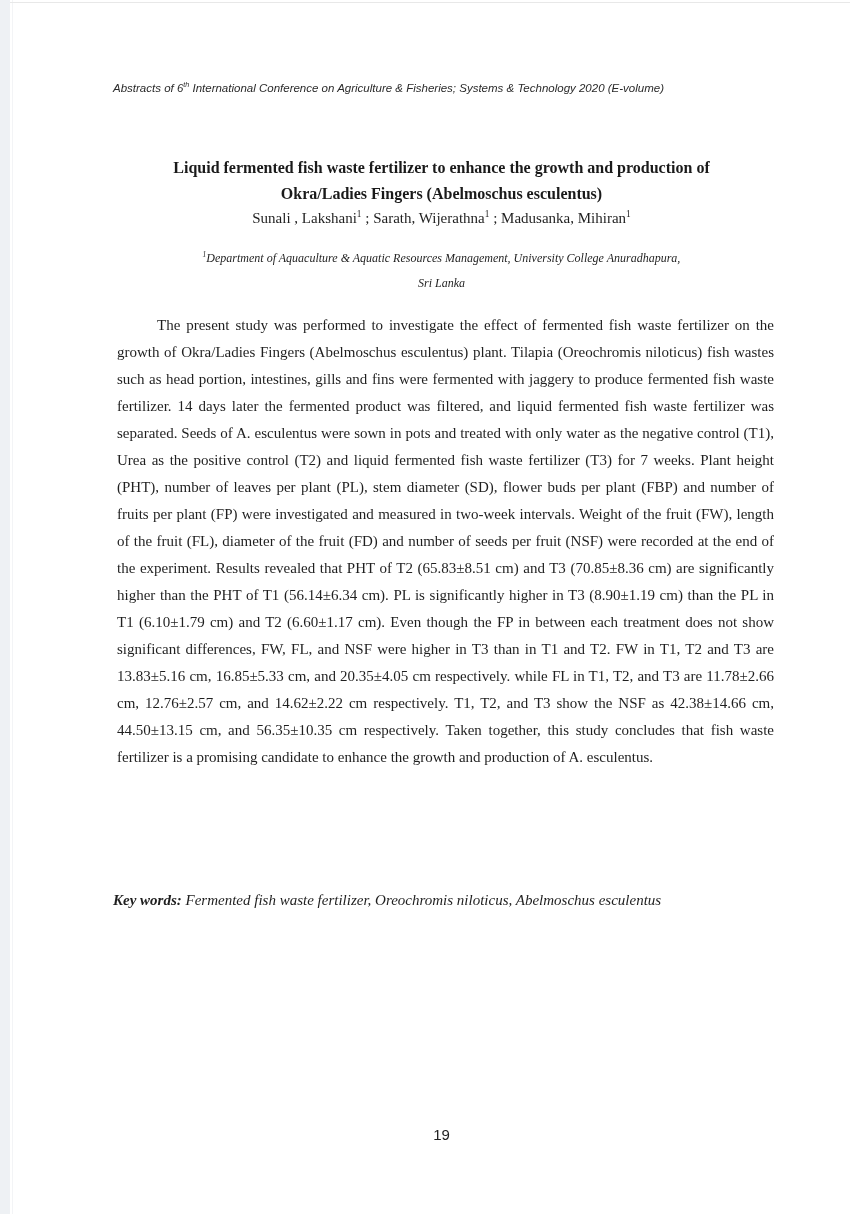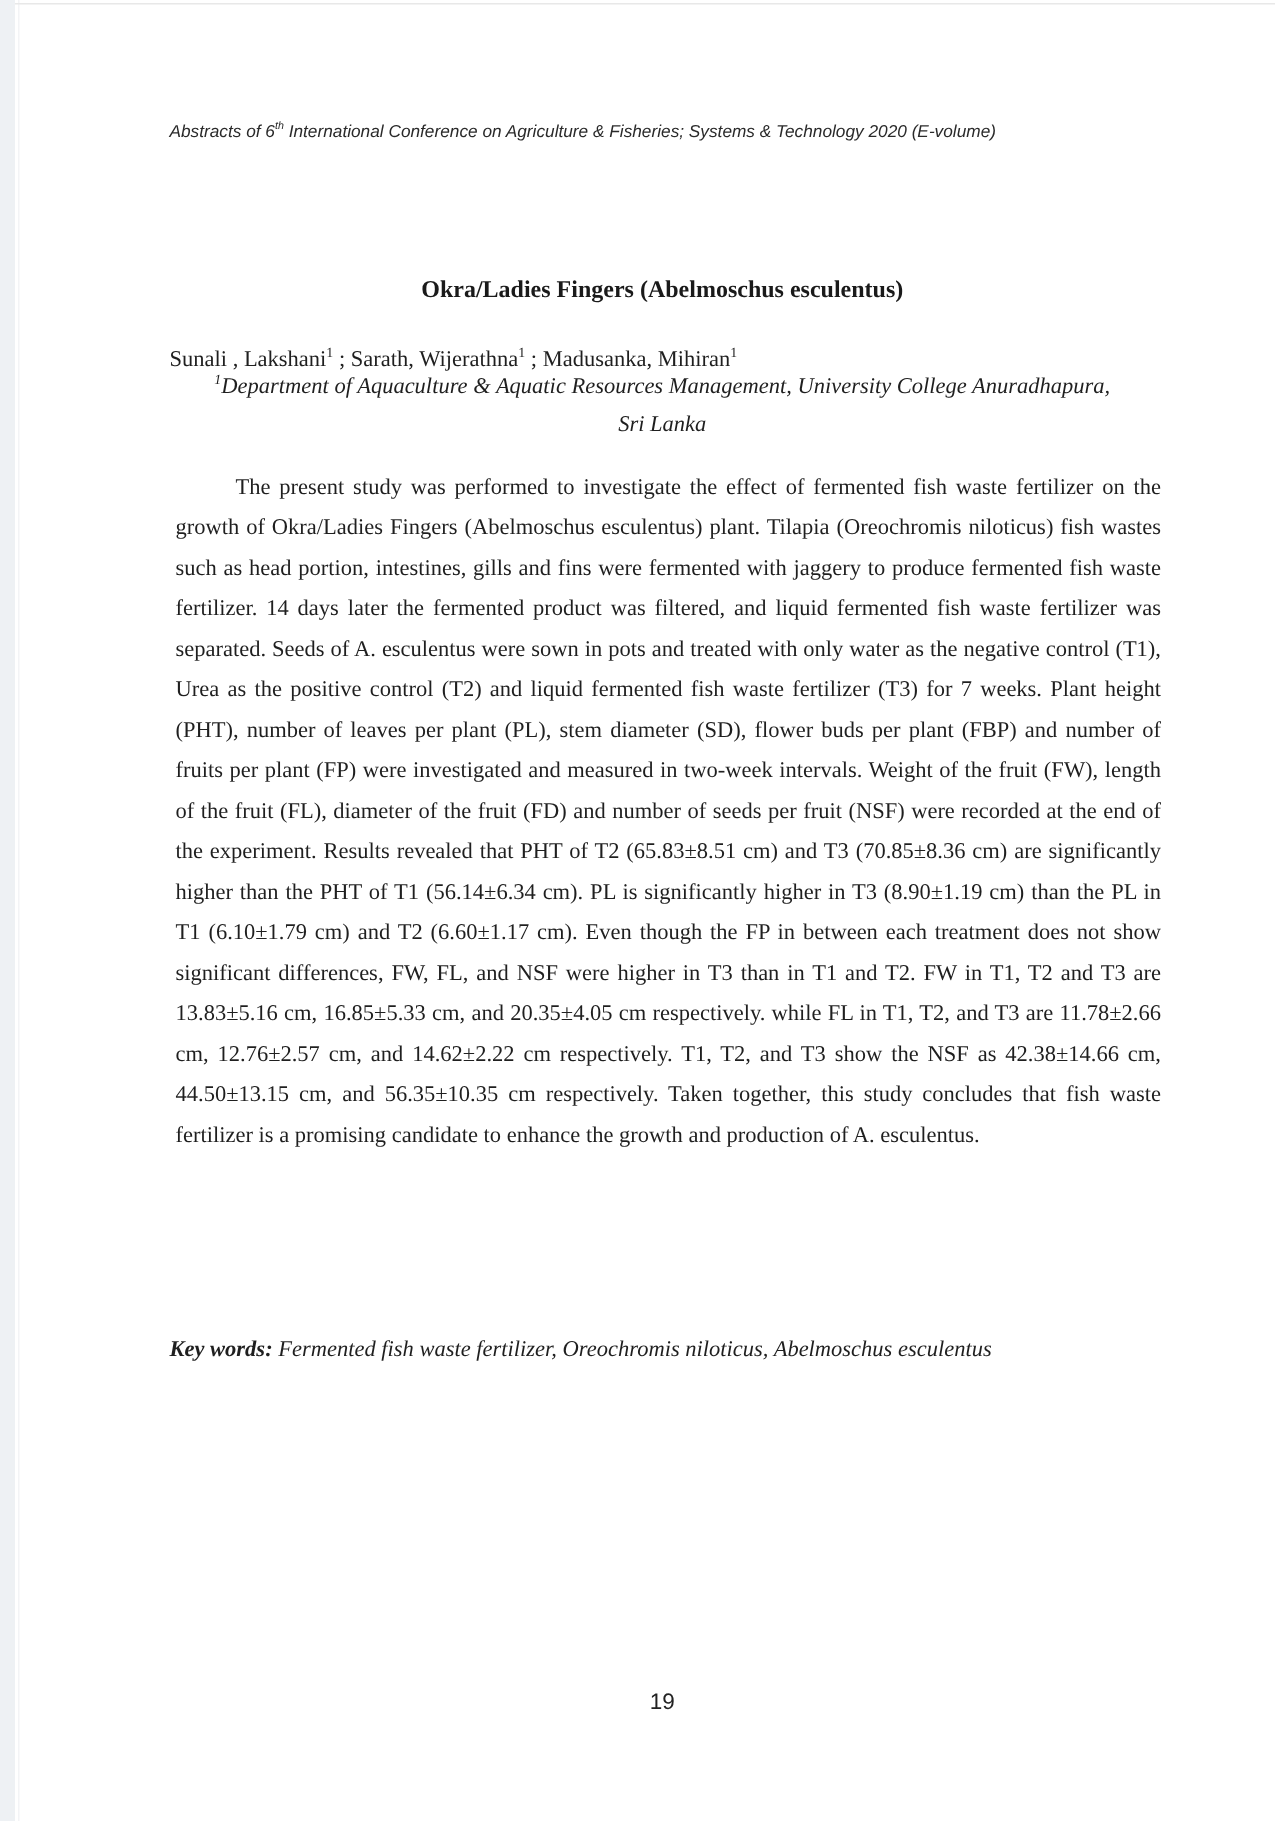--- a/index.html
+++ b/index.html
@@ -50,28 +50,29 @@
   }
   .title {
     top: 144px;
     text-align: center;
     font-weight: bold;
     font-size: 16px;
     line-height: 26px;
     color: #1a1a1a;
   }
   .authors {
-    top: 232px;
+    top: 210px;
+    text-align: center;
     font-size: 15px;
   }
   .affiliation {
     top: 246px;
     text-align: center;
     font-style: italic;
-    font-size: 15px;
+    font-size: 12px;
     line-height: 25px;
   }
   .abstract {
     top: 308px;
     text-align: justify;
     font-size: 15px;
     line-height: 27px;
     text-indent: 40px;
     margin: 4px;
   }
@@ -101,21 +102,21 @@
 <body>
 
 <div class="gutter"></div>
 <div class="gutter-line"></div>
 <div class="top-edge"></div>
 
 <div class="block header">
   <div><span>Abstracts of 6</span><sup>th</sup><span> International Conference on Agriculture &amp; Fisheries; Systems &amp; Technology 2020 (E-volume)</span></div>
 </div>
 
-<h1 class="block title"><br>
+<h1 class="block title"><span>Liquid fermented fish waste fertilizer to enhance the growth and production of</span><br>
 <span>Okra/Ladies Fingers </span><span class="it">(Abelmoschus esculentus)</span></h1>
 
 <div class="block authors">
   <span>Sunali , Lakshani</span><sup>1</sup><span> ; </span><span>Sarath, Wijerathna</span><sup>1</sup><span> ; </span><span>Madusanka, Mihiran</span><sup>1</sup>
 </div>
 
 <div class="block affiliation">
   <sup>1</sup><span>Department of Aquaculture &amp; Aquatic Resources Management, University College Anuradhapura,</span><br>
   <span>Sri Lanka</span>
 </div>

